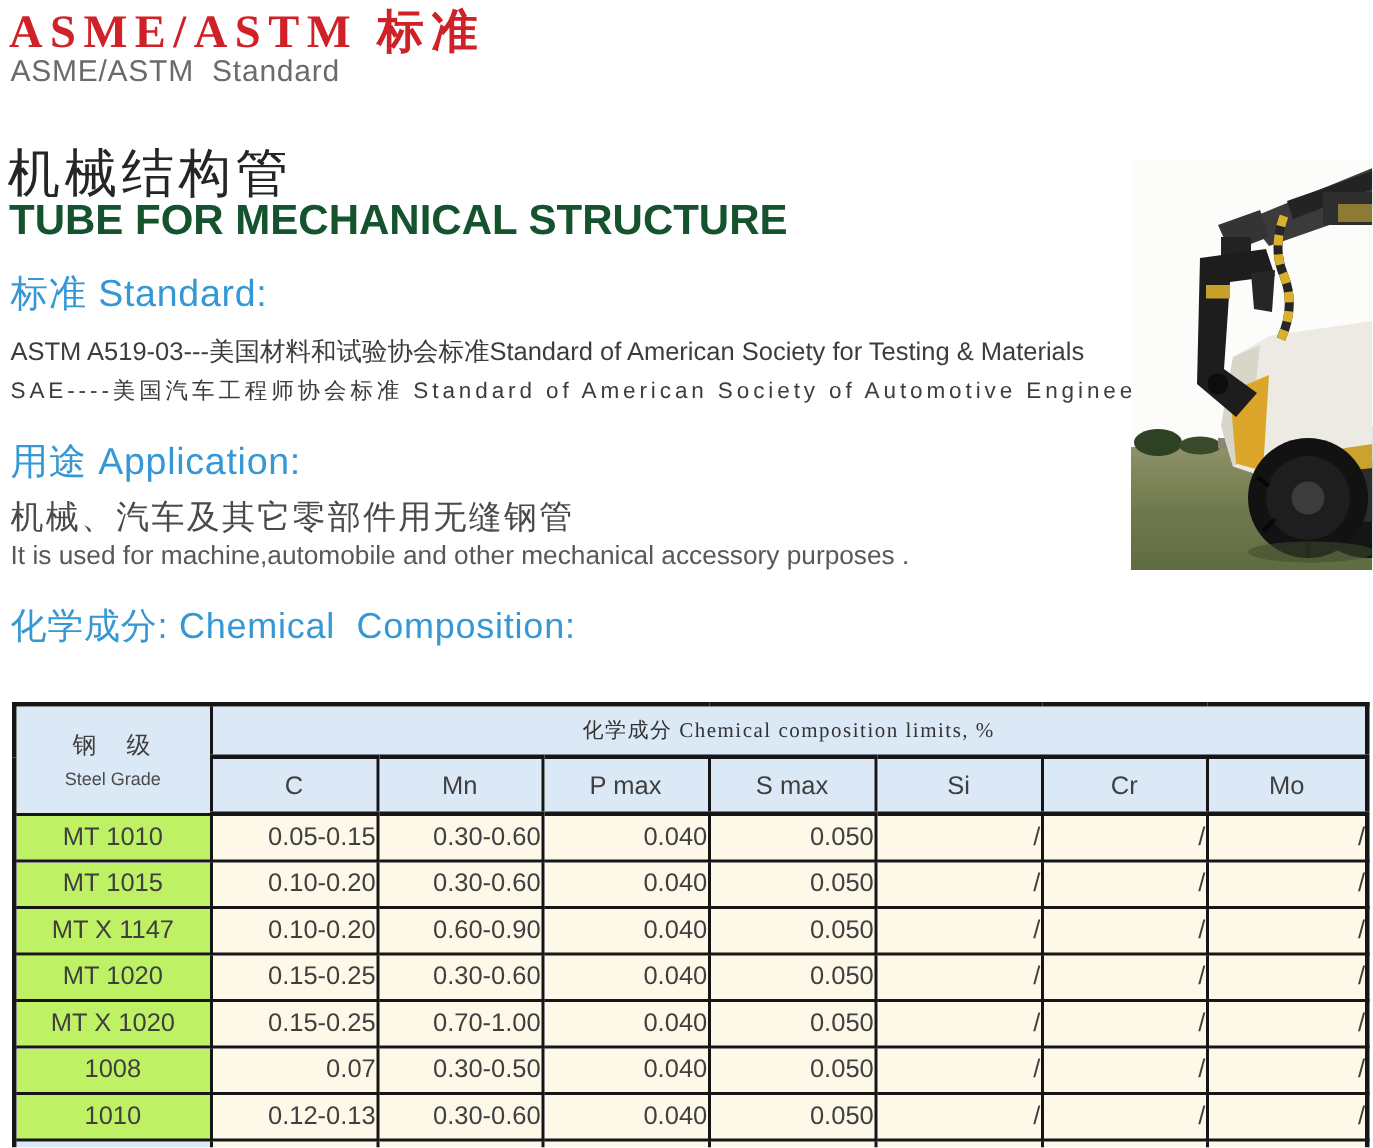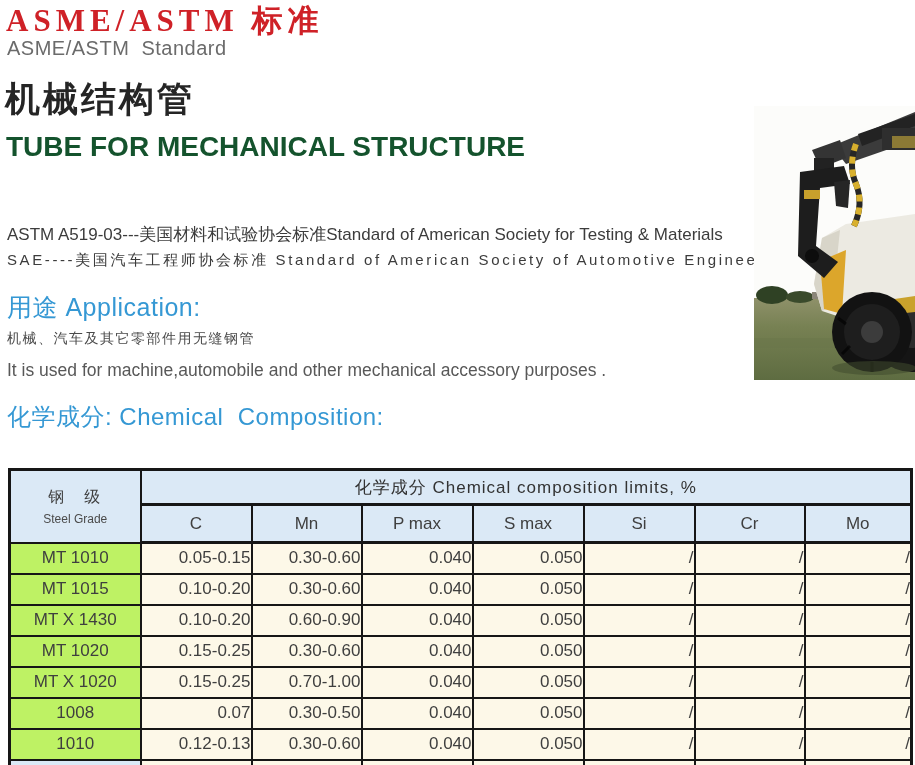--- a/index.html
+++ b/index.html
@@ -17,58 +17,58 @@
     left:6px; top:0px;
     font-family:"Liberation Serif", serif;
     font-size:31px; font-weight:bold; letter-spacing:5px;
     color:#cf2127;
   }
   .title-en {
     left:7px; top:37px;
     font-size:20px; color:#6b6b6b; letter-spacing:0.5px;
   }
   .prod-cn {
-    left:5px; top:76px;
-    font-size:35px; font-weight:bold; letter-spacing:3px; color:#252525;
+    left:5px; top:92px;
+    font-size:35px; font-weight:normal; letter-spacing:3px; color:#252525;
   }
   .prod-en {
     left:6px; top:131px;
     font-size:28px; font-weight:bold; color:#14532d; letter-spacing:0px;
     font-stretch:condensed;
   }
   .sec-heading {
     font-size:25px; color:#3598d4; letter-spacing:0.5px;
   }
   .std-heading { left:7px; top:179px; }
   .std-line1 { left:7px; top:223px; font-size:17px; color:#3c3c3c; }
   .std-line2 { left:7px; top:251px; font-size:15px; color:#3c3c3c; letter-spacing:2.6px; }
   .app-heading { left:7px; top:291px; }
-  .app-cn { left:7px; top:330px; font-size:14px; color:#4a4a4a; letter-spacing:1.5px; }
+  .app-cn { left:7px; top:330px; font-size:22px; color:#4a4a4a; letter-spacing:1.5px; }
   .app-en { left:7px; top:360px; font-size:17.5px; color:#585858; }
   .comp-heading { left:7px; top:401px; font-size:24px; }
 
   .photo { left:754px; top:106px; width:161px; height:274px; }
   .photo svg { display:block; }
 
   .comp-table {
     position:absolute; left:8px; top:468px; width:905px;
     border-collapse:collapse; table-layout:fixed;
     border:3px solid #161616;
   }
   .comp-table th, .comp-table td {
     border:2px solid #161616;
     text-align:center; vertical-align:middle;
     font-weight:normal; color:#3f3f3f;
     overflow:hidden;
   }
   .comp-table .hrow1 th { height:35px; background:#dbe9f6; }
   .comp-table .hrow2 th { height:38px; background:#dbe9f6; font-size:17px; border-top-width:3px; border-bottom-width:3px; }
   .comp-table .span-head {
-    font-family:Liberation Sans, sans-serif;
-    font-size:17px; letter-spacing:1px; color:#333;
+    font-family:Liberation Serif, serif;
+    font-size:14px; letter-spacing:1px; color:#333;
   }
   .comp-table .corner { background:#dbe9f6; }
   .corner .cn { font-size:16px; color:#3f3f3f; letter-spacing:2px; margin-bottom:4px; }
   .corner .en { font-size:12px; color:#4a4a4a; }
   .comp-table .drow th, .comp-table .drow td { height:31px; font-size:17px; }
   .comp-table .drow th { background:#bef264; }
   .comp-table .drow td { background:#fdf8e8;text-align:right; }
   .comp-table .partial th { background:#dbe9f6; height:12px; }
   .comp-table .partial td { background:#fdf8e8; height:12px; }
 </style>
@@ -76,20 +76,21 @@
 <body>
 
 <div class="page">
 
   <div class="abs title-cn pre">ASME/ASTM 标准</div>
   <div class="abs title-en pre">ASME/ASTM  Standard</div>
 
   <div class="abs prod-cn pre">机械结构管</div>
   <div class="abs prod-en pre">TUBE FOR MECHANICAL STRUCTURE</div>
 
+  <div class="abs sec-heading std-heading pre">标准 Standard:</div>
   <div class="abs std-line1 pre">ASTM A519-03---美国材料和试验协会标准Standard of American Society for Testing &amp; Materials</div>
   <div class="abs std-line2 pre">SAE----美国汽车工程师协会标准 Standard of American Society of Automotive Engineers</div>
 
   <div class="abs sec-heading app-heading pre">用途 Application:</div>
   <div class="abs app-cn pre">机械、汽车及其它零部件用无缝钢管</div>
   <div class="abs app-en pre">It is used for machine,automobile and other mechanical accessory purposes .</div>
 
   <div class="abs sec-heading comp-heading pre">化学成分: Chemical  Composition:</div>
 
   <div class="abs photo">
@@ -194,21 +195,21 @@
         <th>MT 1015</th>
         <td>0.10-0.20</td>
         <td>0.30-0.60</td>
         <td>0.040</td>
         <td>0.050</td>
         <td>/</td>
         <td>/</td>
         <td>/</td>
       </tr>
       <tr class="drow">
-        <th>MT X 1430</th>
+        <th>MT X 1147</th>
         <td>0.10-0.20</td>
         <td>0.60-0.90</td>
         <td>0.040</td>
         <td>0.050</td>
         <td>/</td>
         <td>/</td>
         <td>/</td>
       </tr>
       <tr class="drow">
         <th>MT 1020</th>

